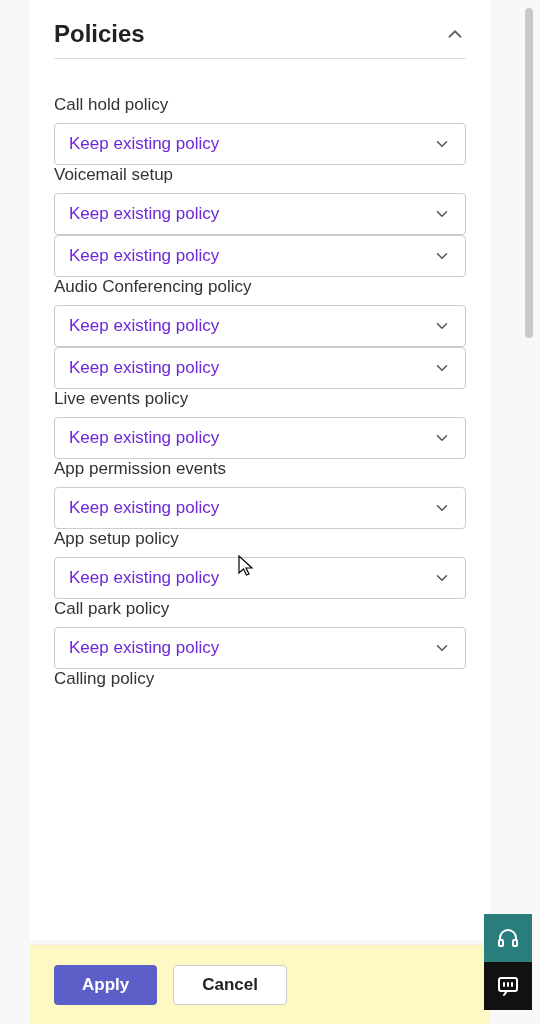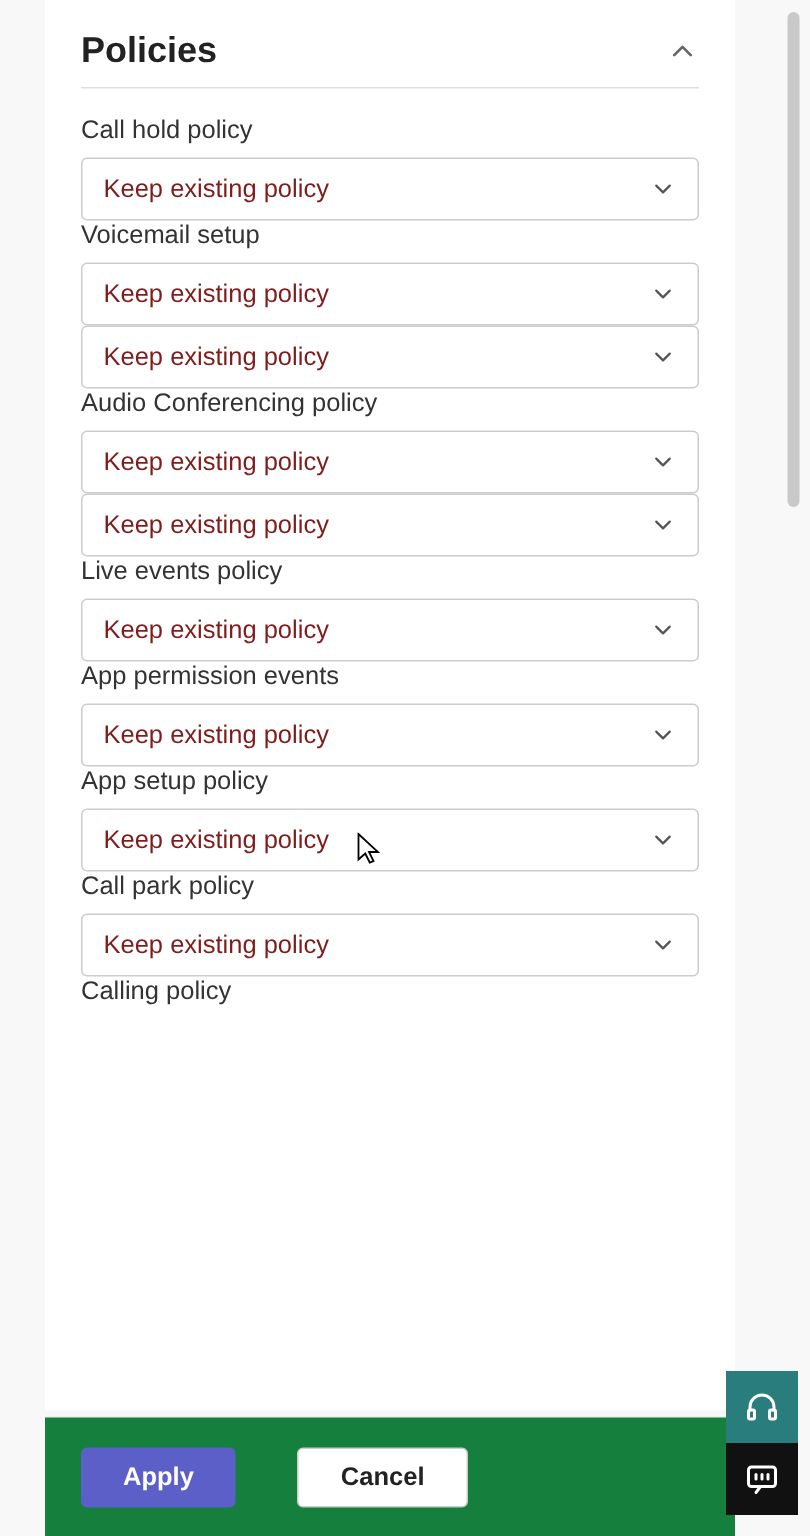--- a/index.html
+++ b/index.html
@@ -19,21 +19,21 @@
     height: 940px;
     background: #fff;
     padding: 20px 24px 0 24px;
   }
   .section-header {
     display: flex;
     align-items: center;
     justify-content: space-between;
     border-bottom: 1px solid #ddd;
     padding-bottom: 10px;
-    margin-bottom: 18px;
+    margin-bottom: 36px;
   }
   .section-title {
     font-size: 24px;
     font-weight: 700;
     color: #222;
   }
   .policies-list {}
   .policy-item { margin-bottom: 0; }
   .policy-label {
     font-size: 17px;
@@ -42,33 +42,33 @@
   }
   .policy-select {
     border: 1px solid #ccc;
     border-radius: 4px;
     height: 42px;
     display: flex;
     align-items: center;
     justify-content: space-between;
     padding: 0 14px;
     font-size: 17px;
-    color: #7f1d1d;
+    color: #6d28d9;
     background: #fff;
     cursor: pointer;
   }
   .chev { flex: 0 0 auto; }
   .chev svg { display: block; }
   .footer {
     position: absolute;
     left: 30px;
     bottom: 0;
     width: 460px;
     height: 80px;
-    background: #15803d;
+    background: #fef9c3;
     display: flex;
     align-items: center;
     gap: 16px;
     padding: 0 24px;
     border-top: 1px solid #eee;
   }
   .btn {
     height: 40px;
     padding: 0 28px;
     border-radius: 4px;
@@ -82,21 +82,20 @@
     background: #5b5fc7;
     color: #fff;
     font-weight: 600;
     border: none;
   }
   .btn-secondary {
     background: #fff;
     color: #222;
     border: 1px solid #ccc;
     font-weight: 600;
-    margin-left: 25px;
   }
   .scrollbar-track {
     position: absolute;
     right: 6px;
     top: 8px;
     width: 10px;
     height: 900px;
   }
   .scrollbar-thumb {
     width: 8px;

